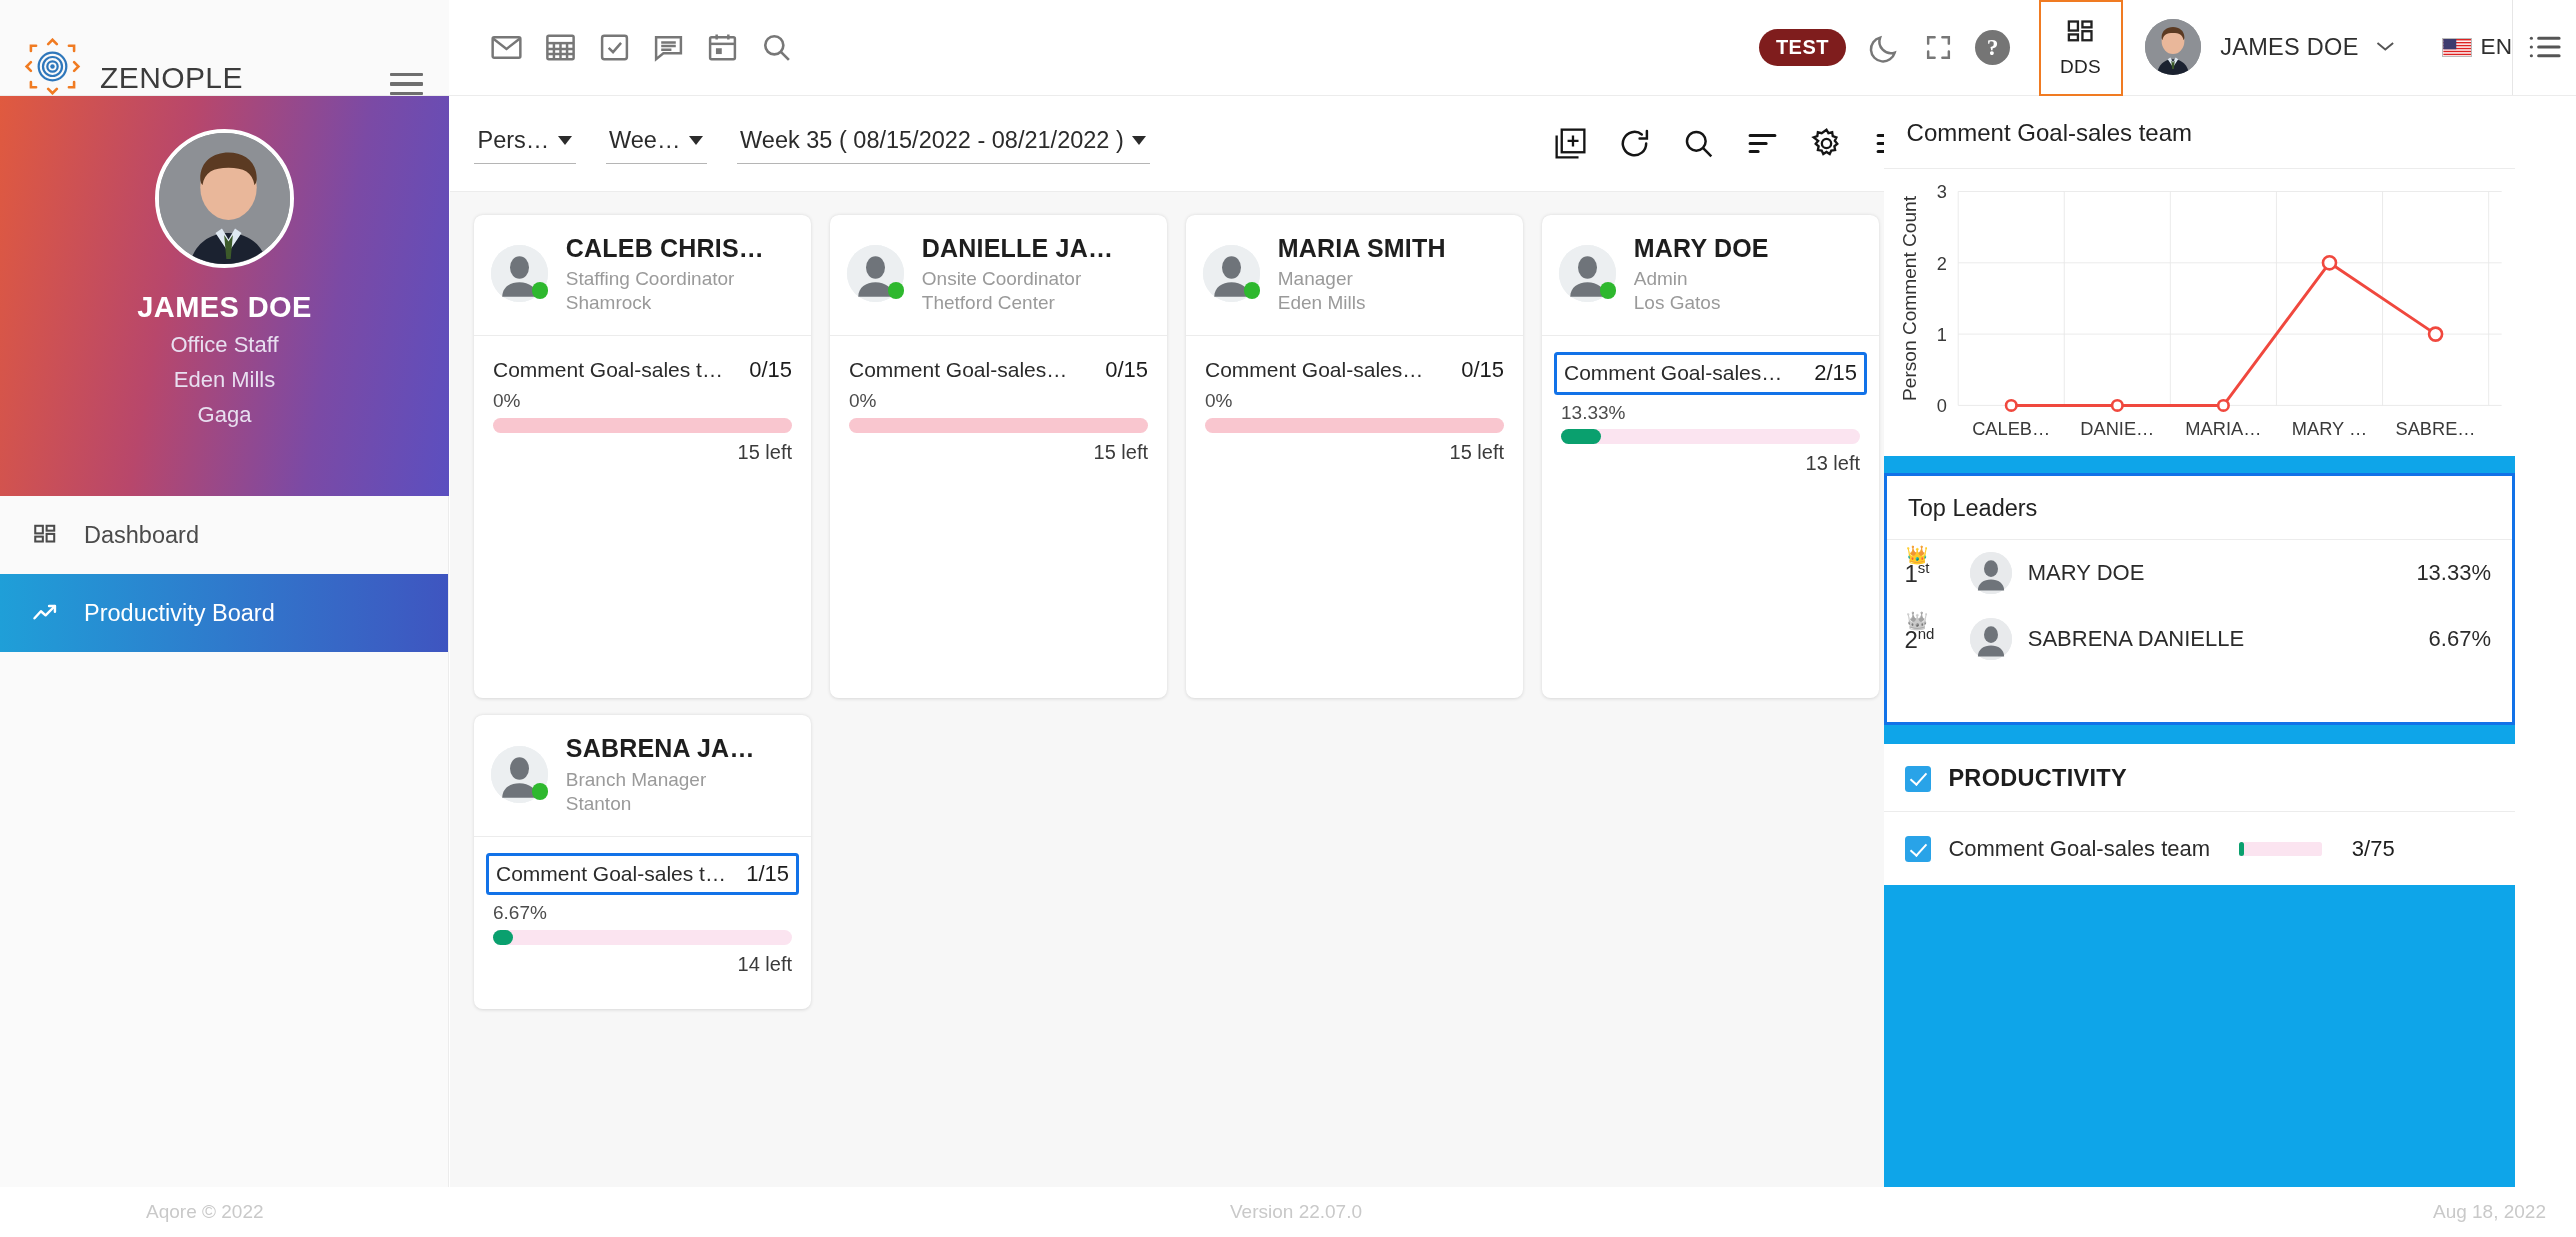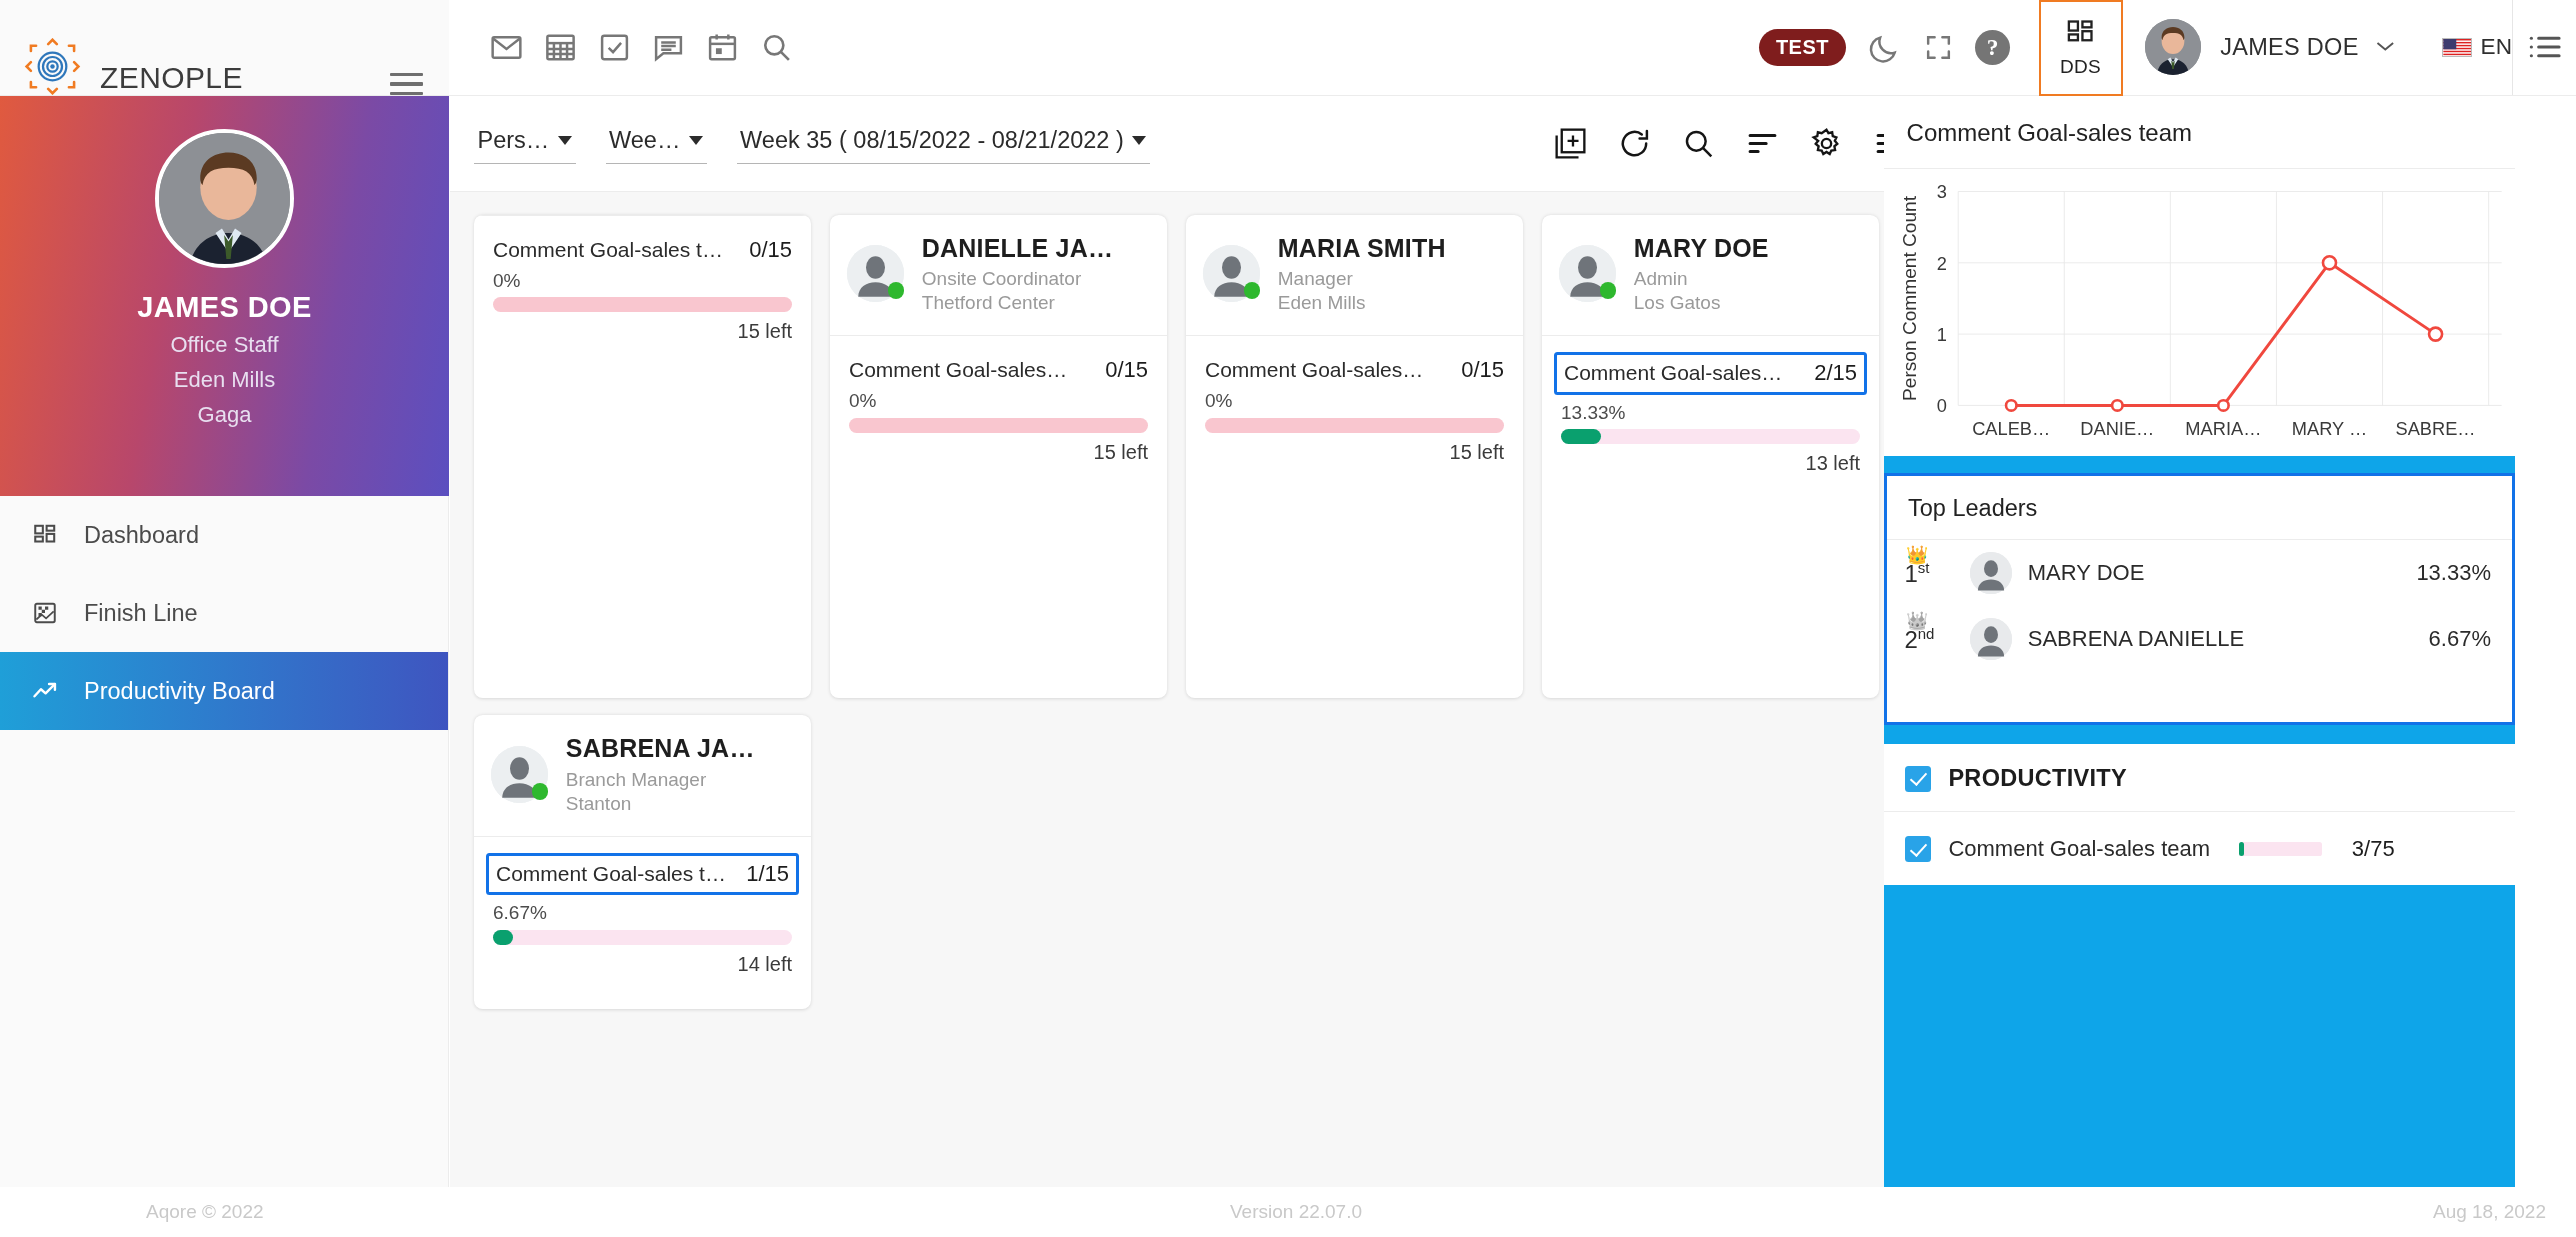--- a/index.html
+++ b/index.html
@@ -393,30 +393,20 @@
         <svg width="26" height="26" viewBox="0 0 24 24" fill="none" stroke="currentColor" stroke-width="1.9">
           <rect x="3" y="3.5" width="7" height="7"></rect>
             <rect x="13.5" y="3.5" width="7" height="4.5"></rect>
           <rect x="3" y="13.5" width="7" height="4.5"></rect>
             <rect x="13.5" y="11" width="7" height="7"></rect>
         </svg>
       </span>
       <span>Dashboard</span>
     </div>
 
-    <div class="nav-item">
-      <span class="nav-icon">
-        <svg width="26" height="26" viewBox="0 0 24 24" fill="none" stroke="currentColor" stroke-width="1.8">
-          <rect x="3" y="3.5" width="18" height="17" rx="1.5"></rect>
-          <path d="M6 6h3v3H6zM9 9h3v3H9zM12 6h3v3h-3zM6 12h3v3H6z" fill="currentColor" stroke="none"></path>
-          <path d="M4 18 L9 13.5 L13 17 L20 10.5" stroke-width="1.6"></path>
-        </svg>
-      </span>
-      <span>Finish Line</span>
-    </div>
 
     <div class="nav-item active">
       <span class="nav-icon">
         <svg width="28" height="28" viewBox="0 0 24 24" fill="none" stroke="currentColor" stroke-width="2.1" stroke-linecap="round" stroke-linejoin="round">
           <path d="M3 16.5 L8.5 10.5 L12.5 14 L20.5 6"></path>
             <path d="M15.5 6h5v5"></path>
         </svg>
       </span>
       <span>Productivity Board</span>
     </div>
@@ -474,20 +464,35 @@
         <svg width="35" height="35" viewBox="0 0 24 24" fill="none" stroke="#151515" stroke-width="2.1" stroke-linecap="round">
           <path d="M3.5 6.5h17M3.5 12h17M3.5 17.5h17"></path>
         </svg>
       </div>
     </div>
 
     <div class="cards-area">
       <div class="cards-grid">
 
         <div class="pcard">
+          <div class="pcard-head">
+            <div class="pc-avatar">
+              <svg width="57" height="57" viewBox="0 0 66 66">
+                <circle cx="33" cy="33" r="33" fill="#eceff1"></circle>
+                <ellipse cx="33" cy="26" rx="11" ry="13" fill="#6f747a"></ellipse>
+                <path d="M13 60c0-11 9-17 20-17s20 6 20 17z" fill="#6f747a"></path>
+              </svg>
+              <span class="pc-dot"></span>
+            </div>
+            <div>
+              <div class="pc-name">CALEB CHRIS…</div>
+              <div class="pc-role">Staffing Coordinator</div>
+              <div class="pc-loc">Shamrock</div>
+            </div>
+          </div>
           <div class="pcard-body">
             <div class="goal-row">
               <span class="goal-name">Comment Goal-sales t…</span>
               <span class="goal-count">0/15</span>
             </div>
             <div class="goal-pct">0%</div>
             <div class="bar-track" style="background:#f9c6cf">
               <div class="bar-fill" style="width:0%;background:#0aa06e"></div>
             </div>
             <div class="goal-left">15 left</div>

